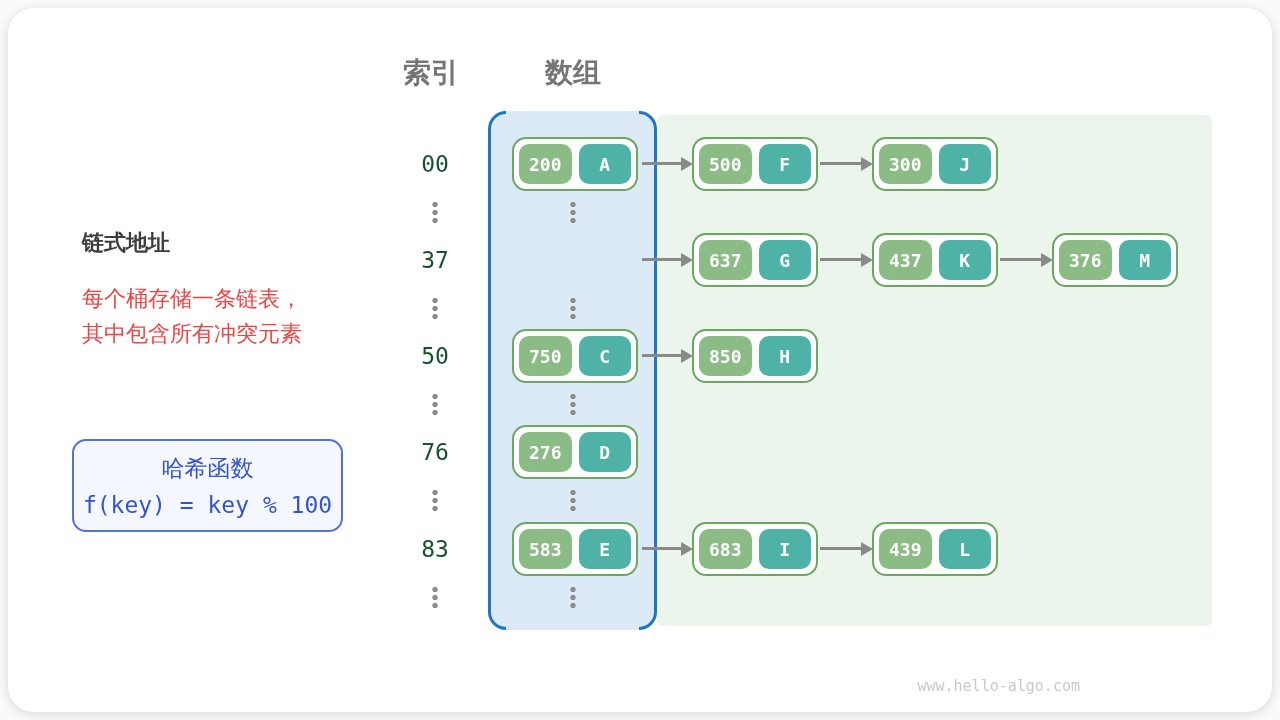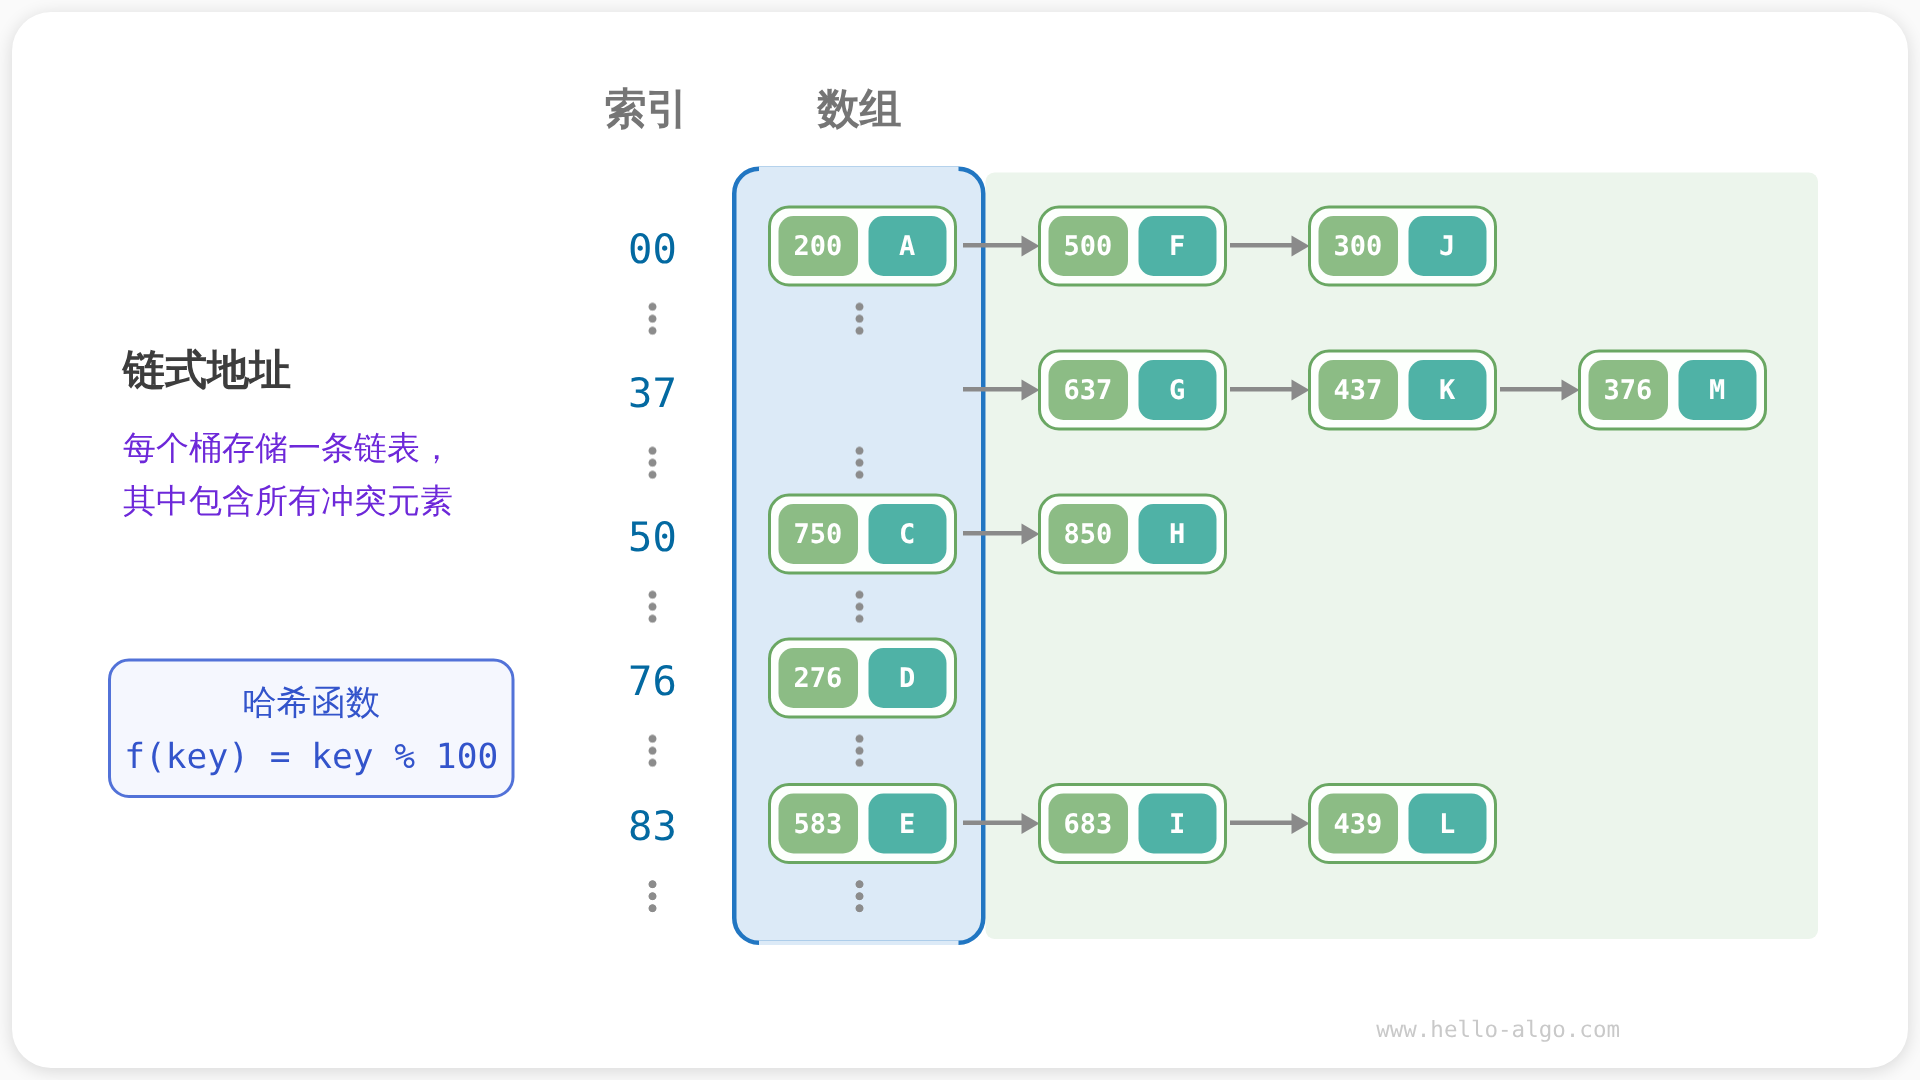--- a/index.html
+++ b/index.html
@@ -9,40 +9,40 @@
   .card { position:absolute; left:8px; top:8px; width:1264px; height:704px;
           background:#ffffff; border-radius:26px; box-shadow:0 2px 12px rgba(0,0,0,.14); }
 
   
   .col-hdr { position:absolute; font-size:28px; font-weight:bold; color:#757575; text-align:center; }
   .list-hdr { position:absolute; white-space:nowrap; color:#4e9d4b; }
   .list-hdr .strong { font-size:28px; font-weight:bold; }
   .list-hdr .note { font-size:23px; font-weight:normal; }
 
   
-  .side-title { position:absolute; left:82px; top:228px; font-size:28px; font-weight:bold; color:#3d3d3d; }
-  .side-desc { position:absolute; left:82px; top:281px; font-size:22px; line-height:35px; color:#6d28d9; }
+  .side-title { position:absolute; left:82px; top:228px; font-size:22px; font-weight:bold; color:#3d3d3d; }
+  .side-desc { position:absolute; left:82px; top:281px; font-size:22px; line-height:35px; color:#ef4444; }
 
   
   .hash-box { position:absolute; left:72px; top:439px; width:271px; height:93px;
               background:#f5f7fe; border:2px solid #5272d8; border-radius:14px;
               display:flex; flex-direction:column; align-items:center; justify-content:center; gap:8px; }
   .hash-title { font-size:23px; color:#3354cb; }
   .hash-formula { font-family:"DejaVu Sans Mono","Liberation Mono",monospace; font-size:23px; color:#3354cb; white-space:nowrap; }
 
   
   .list-region { position:absolute; left:657px; top:115px; width:555px; height:511px;
                  background:#ecf5ec; border-radius:6px; }
   .array-region { position:absolute; left:488px; top:111px; width:169px; height:519px;
                   background:#dceaf7; border:3px solid #2176c2; border-radius:18px; }
   .edge-mask { position:absolute; left:506px; width:133px; height:3px; background:#dceaf7; }
 
   
   .idx { position:absolute; left:405px; width:60px; text-align:center;
-         font-family:"DejaVu Sans Mono","Liberation Mono",monospace; font-size:27px; color:#0369a1; }
+         font-family:"DejaVu Sans Mono","Liberation Mono",monospace; font-size:23px; color:#14532d; }
 
   
   .vdots { position:absolute; width:6px; height:23px;
            background:radial-gradient(circle at 3px 3.5px,#8c8c8c 2.4px,rgba(0,0,0,0) 2.9px);
            background-size:6px 8px; background-repeat:repeat-y; }
 
   
   .node { position:absolute; width:126px; height:54px; background:#fdfffd;
           border:2px solid #6aa763; border-radius:14px;
           display:flex; gap:7px; padding:5px; }

